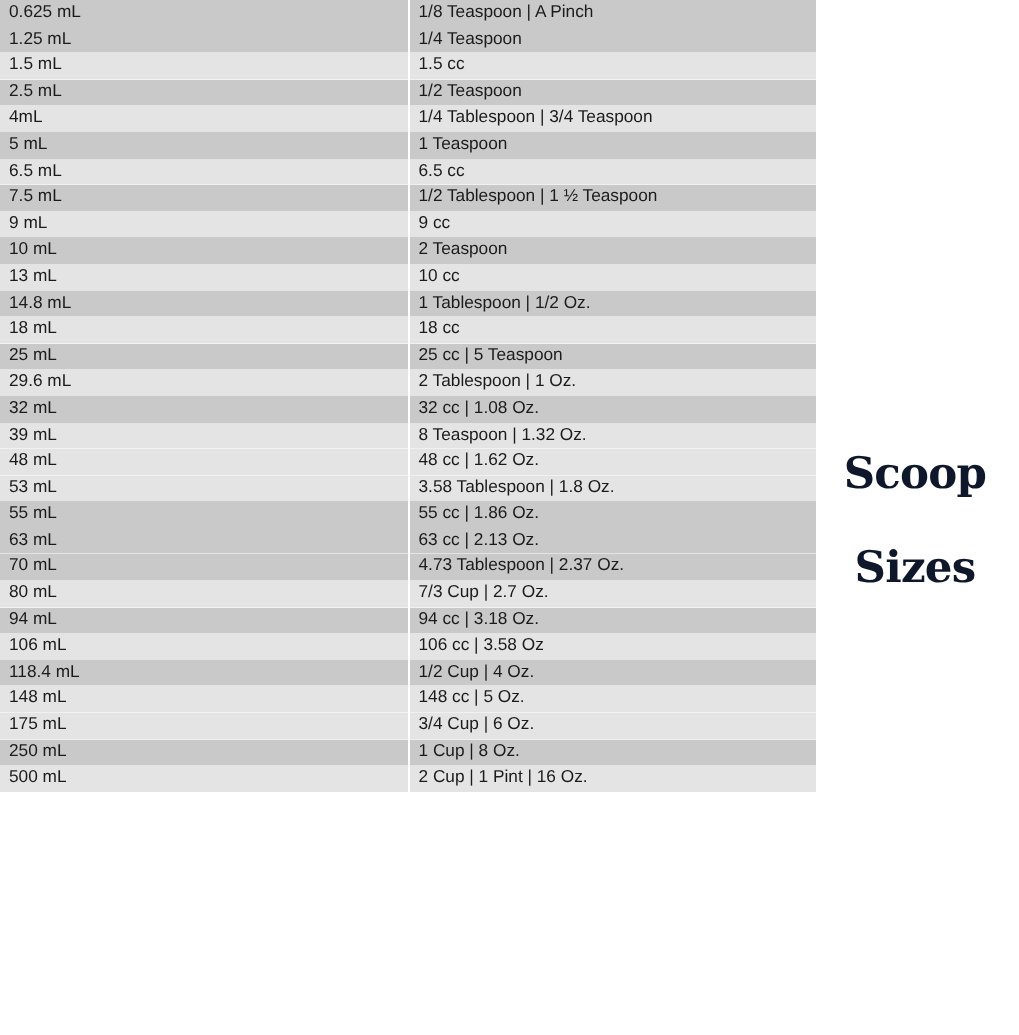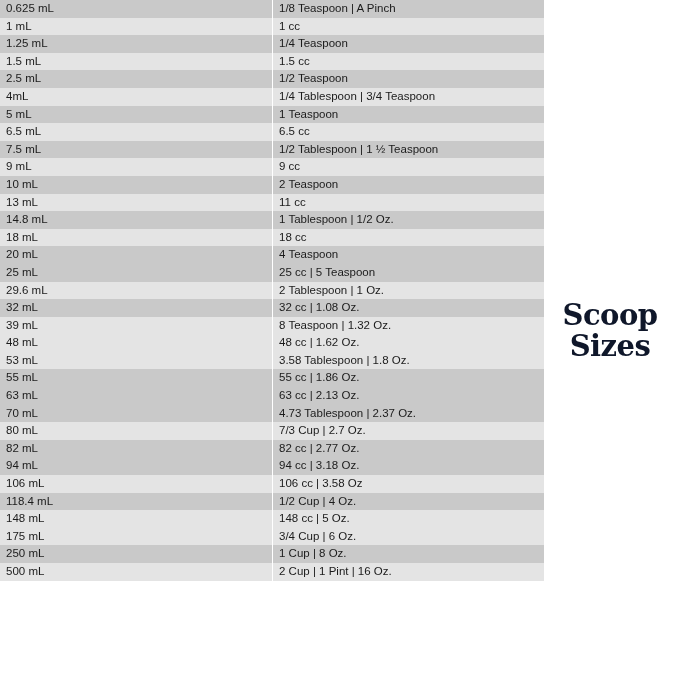--- a/index.html
+++ b/index.html
@@ -64,37 +64,34 @@
     letter-spacing: -0.5px;
     line-height: 1.06;
   }
   #logo .logo-line1 {
     display: block;
     font-size: 29px;
   }
   #logo .logo-line2 {
     display: block;
     font-size: 29px;
+    margin-top: 32px;
   }
 </style>
 </head>
 <body>
 
 <div id="page">
 
   <table id="scoop-table">
     <tbody>
         <tr class="row-odd">
           <td class="col-ml">0.625 mL</td>
           <td class="col-eq">1/8 Teaspoon | A Pinch</td>
         </tr>
-        <tr class="row-even">
-          <td class="col-ml">1 mL</td>
-          <td class="col-eq">1 cc</td>
-        </tr>
         <tr class="row-odd">
           <td class="col-ml">1.25 mL</td>
           <td class="col-eq">1/4 Teaspoon</td>
         </tr>
         <tr class="row-even">
           <td class="col-ml">1.5 mL</td>
           <td class="col-eq">1.5 cc</td>
         </tr>
         <tr class="row-odd">
           <td class="col-ml">2.5 mL</td>
@@ -119,35 +116,31 @@
         <tr class="row-even">
           <td class="col-ml">9 mL</td>
           <td class="col-eq">9 cc</td>
         </tr>
         <tr class="row-odd">
           <td class="col-ml">10 mL</td>
           <td class="col-eq">2 Teaspoon</td>
         </tr>
         <tr class="row-even">
           <td class="col-ml">13 mL</td>
-          <td class="col-eq">11 cc</td>
+          <td class="col-eq">10 cc</td>
         </tr>
         <tr class="row-odd">
           <td class="col-ml">14.8 mL</td>
           <td class="col-eq">1 Tablespoon | 1/2 Oz.</td>
         </tr>
         <tr class="row-even">
           <td class="col-ml">18 mL</td>
           <td class="col-eq">18 cc</td>
         </tr>
         <tr class="row-odd">
-          <td class="col-ml">20 mL</td>
-          <td class="col-eq">4 Teaspoon</td>
-        </tr>
-        <tr class="row-odd">
           <td class="col-ml">25 mL</td>
           <td class="col-eq">25 cc | 5 Teaspoon</td>
         </tr>
         <tr class="row-even">
           <td class="col-ml">29.6 mL</td>
           <td class="col-eq">2 Tablespoon | 1 Oz.</td>
         </tr>
         <tr class="row-odd">
           <td class="col-ml">32 mL</td>
           <td class="col-eq">32 cc | 1.08 Oz.</td>
@@ -172,24 +165,20 @@
           <td class="col-ml">63 mL</td>
           <td class="col-eq">63 cc | 2.13 Oz.</td>
         </tr>
         <tr class="row-odd">
           <td class="col-ml">70 mL</td>
           <td class="col-eq">4.73 Tablespoon | 2.37 Oz.</td>
         </tr>
         <tr class="row-even">
           <td class="col-ml">80 mL</td>
           <td class="col-eq">7/3 Cup | 2.7 Oz.</td>
-        </tr>
-        <tr class="row-odd">
-          <td class="col-ml">82 mL</td>
-          <td class="col-eq">82 cc | 2.77 Oz.</td>
         </tr>
         <tr class="row-odd">
           <td class="col-ml">94 mL</td>
           <td class="col-eq">94 cc | 3.18 Oz.</td>
         </tr>
         <tr class="row-even">
           <td class="col-ml">106 mL</td>
           <td class="col-eq">106 cc | 3.58 Oz</td>
         </tr>
         <tr class="row-odd">

